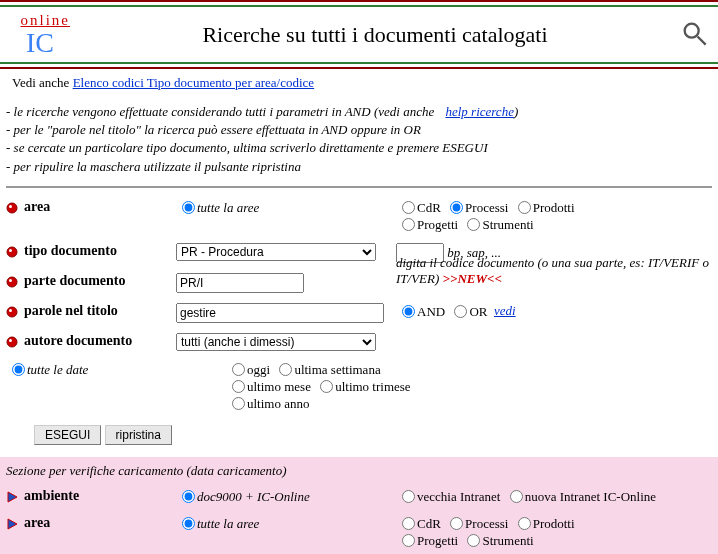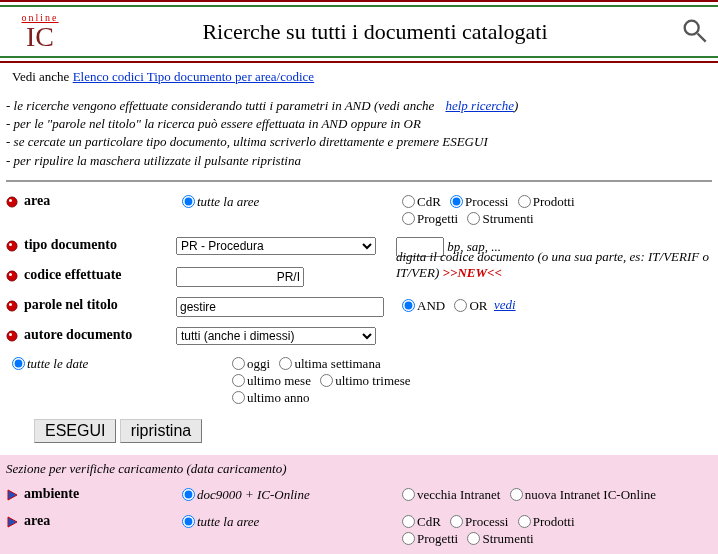--- a/index.html
+++ b/index.html
@@ -34,28 +34,29 @@
     display: flex;
     align-items: center;
     padding: 6px 10px;
   }
   .logo {
     width: 60px;
     text-align: center;
     font-family: "Times New Roman", serif;
   }
   .logo-top {
-    font-size: 10px;
+    font-size: 15px;
     color: #c00;
     letter-spacing: 2px;
     text-decoration: underline;
+    text-align: right;
   }
   .logo-ic {
     font-size: 28px;
-    color: #7f1d1d;
+    color: #3b82f6;
     font-weight: normal;
     line-height: 1;
   }
   .header-title {
     flex: 1;
     text-align: center;
     font-size: 22px;
     color: #000;
   }
   .magnifier svg { width: 28px; height: 28px; }
@@ -113,21 +114,21 @@
   select, input[type=text] {
     font-family: Arial, sans-serif;
     font-size: 12px;
   }
   .hint-text { font-style: italic; color: #000; }
   .new-text { color: #c00; font-style: italic; font-weight: bold; }
   .help-link { color: #0030d0; text-decoration: underline; font-style: italic; }
   .buttons { padding: 8px 6px 6px 28px; }
   button {
     font-family: Arial, sans-serif;
-    font-size: 16px;
+    font-size: 12px;
     padding: 2px 10px;
     background: #e8e8e8;
     border: 1px outset #ccc;
   }
   .section2 {
     background: #f8d8e8;
     padding: 4px 6px 2px 6px;
   }
   .section2-title {
     font-style: italic;
@@ -215,24 +216,24 @@
       <span class="hint-text">bp, sap, ...</span>
     </div>
   </div>
 
   <div class="row">
     <div class="col-label">
       <span class="bullet"><svg viewBox="0 0 12 12">
             <circle cx="6" cy="6" r="5" fill="#c00" stroke="#800"></circle>
             <circle cx="4.5" cy="4.5" r="1.5" fill="#fff"></circle>
           </svg></span>
-      <span>codice effettuate</span>
+      <span>parte documento</span>
     </div>
     <div class="col-mid">
-      <input type="text" style="width: 120px; text-align: right;" value="PR/I">
+      <input type="text" style="width: 120px;" value="PR/I">
     </div>
     <div class="col-right hint-text" style="margin-top:-18px">
       <span>digita il codice documento (o una sua parte, es: IT/VERIF o IT/VER) </span><span class="new-text">&gt;&gt;NEW&lt;&lt;</span>
     </div>
   </div>
 
   <div class="row">
     <div class="col-label">
       <span class="bullet"><svg viewBox="0 0 12 12">
             <circle cx="6" cy="6" r="5" fill="#c00" stroke="#800"></circle>

